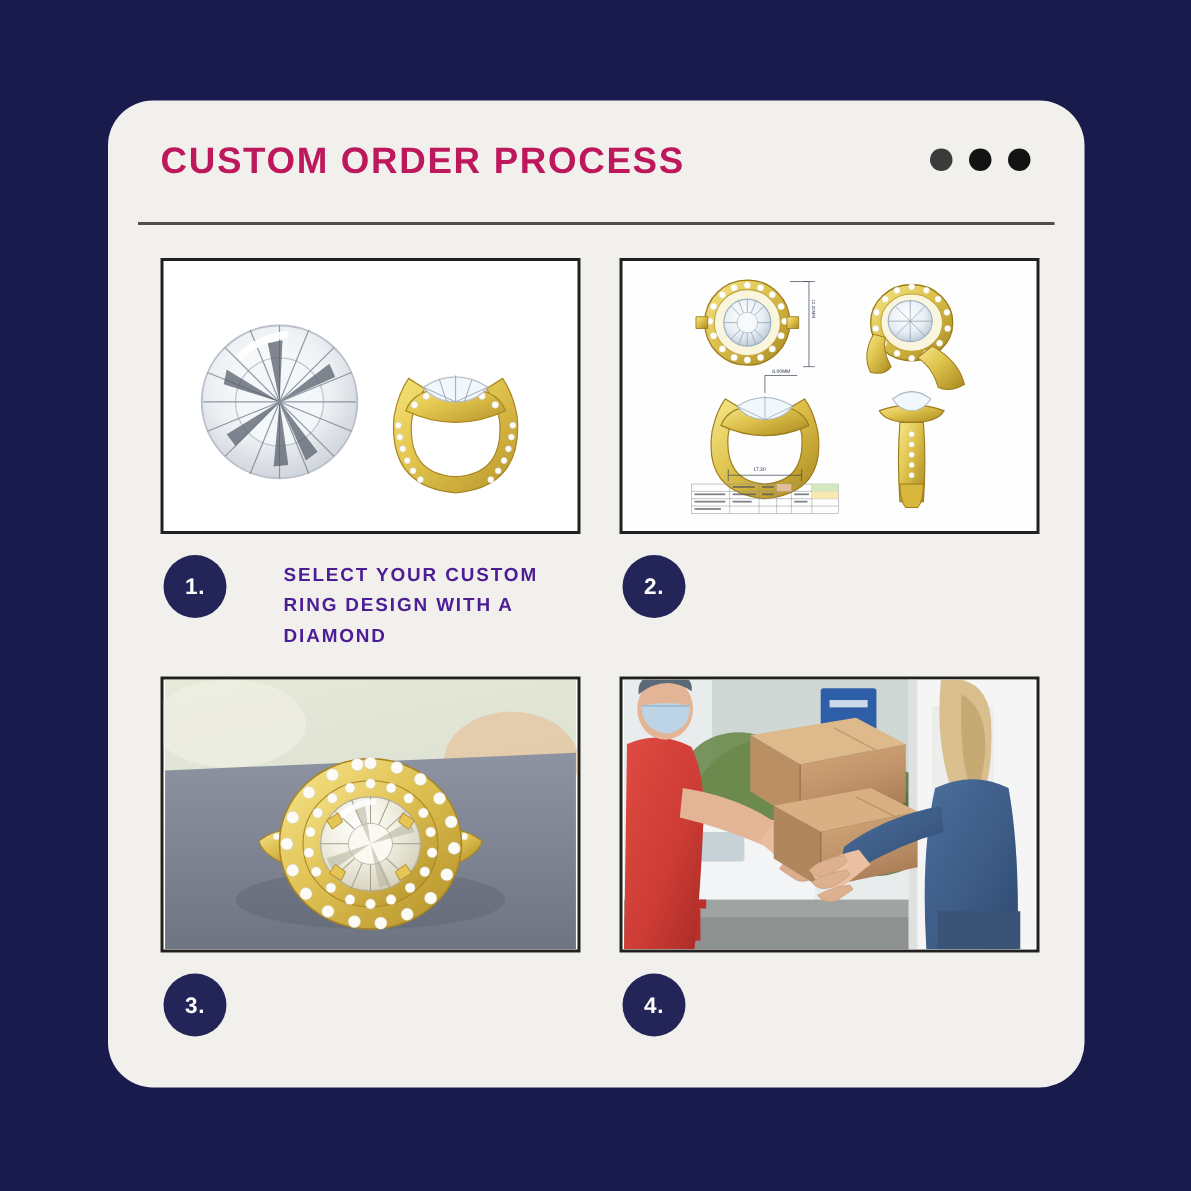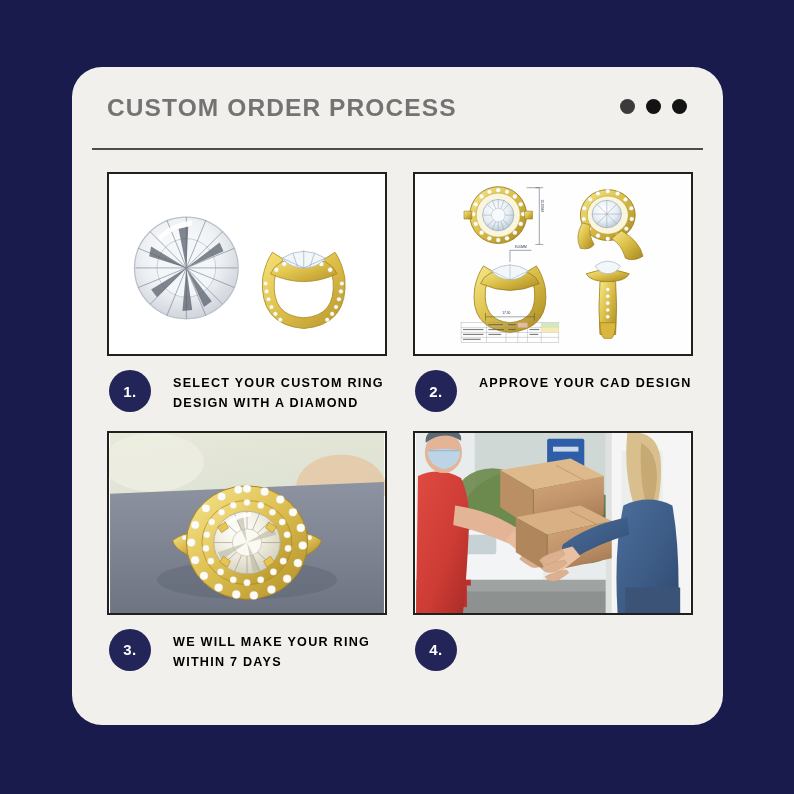--- a/index.html
+++ b/index.html
@@ -34,21 +34,21 @@
     width: 100%;
     height: 82px;
   }
   #page-title {
     position: absolute;
     left: 35px;
     top: 27px;
     font-size: 24.5px;
     font-weight: bold;
     letter-spacing: 1.1px;
-    color: #737373;
+    color: #be185d;
     white-space: nowrap;
   }
   #window-dots {
     position: absolute;
     right: 36px;
     top: 32px;
     display: flex;
     gap: 11px;
   }
   .dot {
@@ -107,27 +107,27 @@
     background: #232457;
     color: #ffffff;
     font-size: 15px;
     font-weight: bold;
     display: flex;
     align-items: center;
     justify-content: center;
     letter-spacing: 0.4px;
   }
   .step-text {
-    margin-left: 22px;
+    margin-left: 38px;
     padding-top: 3px;
     font-size: 12.6px;
     font-weight: bold;
     line-height: 1.62;
     letter-spacing: 1.25px;
-    color: #000000;
+    color: #4c1d95;
     text-transform: uppercase;
     max-width: 215px;
   }
 </style>
 </head>
 <body>
 
 <div id="infographic-card">
 
   <div id="card-header">
@@ -390,21 +390,20 @@
               <rect x="48" y="1.4" width="8" height="1.2"></rect>
               <rect x="48" y="6.4" width="8" height="1.2"></rect>
               <rect x="70" y="6.4" width="10" height="1.2"></rect>
               <rect x="70" y="11.4" width="9" height="1.2"></rect>
             </g>
           </g>
         </svg>
       </div>
       <div class="step-caption">
         <div class="step-badge">2.</div>
-        <div class="step-text">APPROVE YOUR CAD DESIGN</div>
       </div>
     </div>
 
     <div class="step-cell">
       <div class="step-figure">
         <svg viewBox="0 0 280 184">
           <defs>
             <linearGradient id="bgph" x1="0" y1="0" x2="0.3" y2="1">
               <stop offset="0%" stop-color="#e7e9d9"></stop>
               <stop offset="45%" stop-color="#dfe3d4"></stop>
@@ -516,21 +515,20 @@
               <path d="M -30 -16 l 8 -5 3 6 -7 5 Z"></path>
               <path d="M 30 -16 l -8 -5 -3 6 7 5 Z"></path>
               <path d="M -28 20 l 8 5 3 -6 -7 -5 Z"></path>
               <path d="M 28 20 l -8 5 -3 -6 7 -5 Z"></path>
             </g>
           </g>
         </svg>
       </div>
       <div class="step-caption">
         <div class="step-badge">3.</div>
-        <div class="step-text">WE WILL MAKE YOUR RING WITHIN 7 DAYS</div>
       </div>
     </div>
 
     <div class="step-cell">
       <div class="step-figure">
         <svg viewBox="0 0 280 184">
           <defs>
             <linearGradient id="boxg" x1="0" y1="0" x2="0.4" y2="1">
               <stop offset="0%" stop-color="#d3a878"></stop>
               <stop offset="55%" stop-color="#c1946b"></stop>

